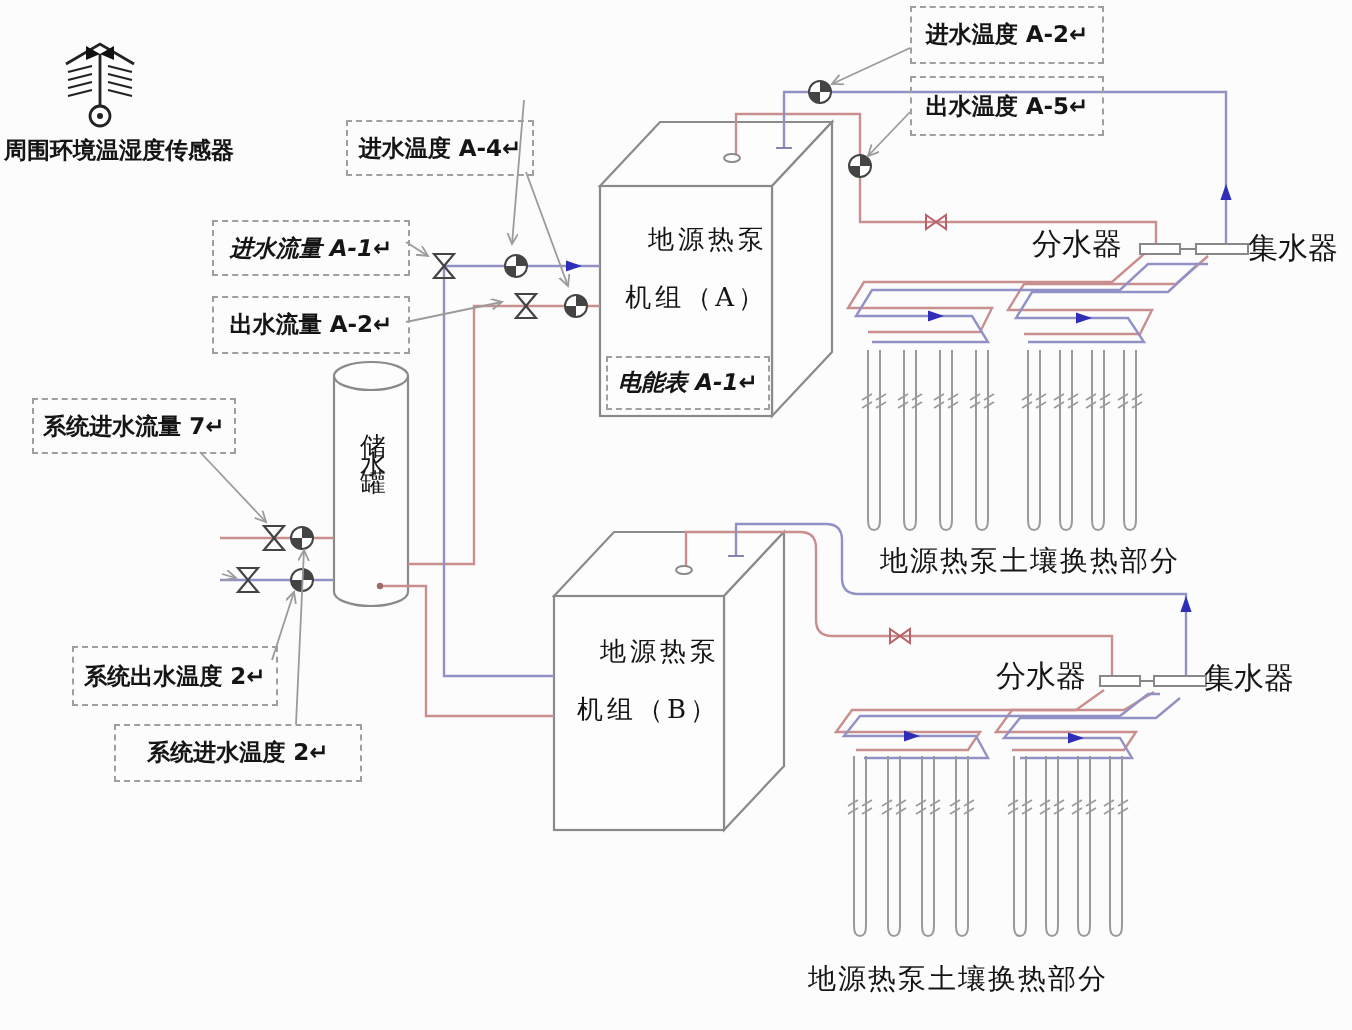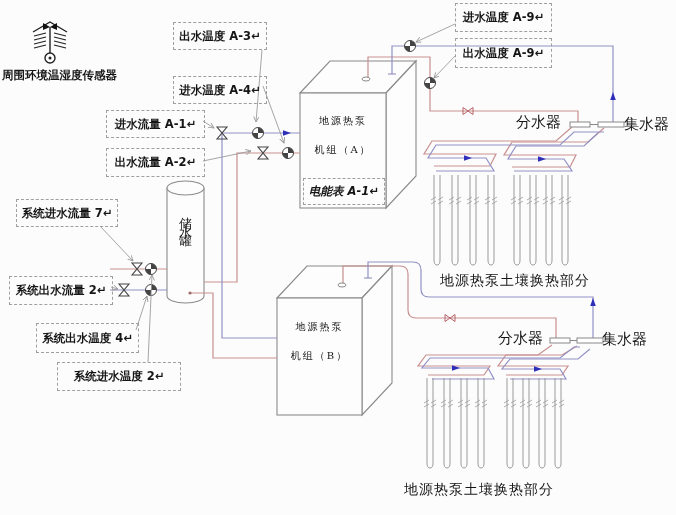--- a/index.html
+++ b/index.html
@@ -8,21 +8,21 @@
   #stage{position:absolute;left:0;top:0;width:676px;height:515px;}
   svg{position:absolute;left:0;top:0;}
   .dbox{position:absolute;border:1px dashed var(--box-border,#9f9f9f);
         font:bold 11.5px "DejaVu Sans",sans-serif;color:#151515;
         display:flex;align-items:center;justify-content:center;text-align:center;
         background:transparent;white-space:nowrap;}
   .plain{position:absolute;font-family:"DejaVu Serif","Liberation Serif",serif;
          color:#151515;white-space:nowrap;}
   .boldlab{position:absolute;font:bold 11.5px "DejaVu Sans",sans-serif;color:#151515;}
   .vert{writing-mode:vertical-rl;letter-spacing:9px;}
-  .unitlab{text-align:center;line-height:29px;font-size:10px;letter-spacing:2px;}
+  .unitlab{text-align:right;line-height:29px;font-size:13px;letter-spacing:2px;}
   .pr{stroke:var(--pipe-red,#c98f8f);fill:none;stroke-width:1.2px;}
   .pb{stroke:var(--pipe-blue,#9191c6);fill:none;stroke-width:1.2px;}
   .ol{stroke:var(--outline,#8a8a8a);fill:#fdfdfd;stroke-width:1.1px;}
   .ld{stroke:var(--leader,#9b9b9b);fill:none;stroke-width:0.9px;}
   .fa{fill:var(--arrow-blue,#2e2eb8);stroke:none;}
   .sym{stroke:#444;fill:none;stroke-width:1.1px;}
   .bh{stroke:#9a9a9a;fill:none;stroke-width:1px;}
 </style>
 </head>
 <body style="--pipe-red: #c98f8f; --pipe-blue: #9191c6; --arrow-blue: #2e2eb8; --outline: #8a8a8a; --leader: #9b9b9b; --box-border: #9f9f9f;">
@@ -172,30 +172,28 @@
     <line class="ld" marker-end="url(#ah)" x1="111" y1="287" x2="118" y2="289"></line>
     <line class="ld" marker-end="url(#ah)" x1="136" y1="330" x2="147" y2="296"></line>
     <line class="ld" marker-end="url(#ah)" x1="148" y1="362" x2="152" y2="275"></line>
     <line class="ld" marker-end="url(#ah)" x1="455" y1="24" x2="416" y2="42"></line>
     <line class="ld" marker-end="url(#ah)" x1="455" y1="56" x2="434" y2="78"></line>
   </g>
 </svg>
 
 <div class="boldlab" style="left:2px;top:68px;width:150px;">周围环境温湿度传感器</div>
 
-<div class="dbox" style="left:173px;top:22px;width:92px;height:26px;">出水温度 A-3↵</div>
-<div class="dbox" style="left:173px;top:60px;width:92px;height:26px;margin-top:16px;">进水温度 A-4↵</div>
-<div class="dbox" style="left:106px;top:110px;width:97px;height:26px;">进水流量 A-1↵</div>
+<div class="dbox" style="left:173px;top:60px;width:92px;height:26px;">进水温度 A-4↵</div>
+<div class="dbox" style="left:106px;top:110px;width:97px;height:26px;font-style:italic;">进水流量 A-1↵</div>
 <div class="dbox" style="left:106px;top:148px;width:97px;height:27px;text-align:right;">出水流量 A-2↵</div>
 <div class="dbox" style="left:16px;top:199px;width:100px;height:26px;">系统进水流量 7↵</div>
-<div class="dbox" style="left:9px;top:276px;width:102px;height:27px;">系统出水流量 2↵</div>
-<div class="dbox" style="left:36px;top:323px;width:101px;height:28px;">系统出水温度 4↵</div>
+<div class="dbox" style="left:36px;top:323px;width:101px;height:28px;">系统出水温度 2↵</div>
 <div class="dbox" style="left:57px;top:362px;width:122px;height:27px;">系统进水温度 2↵</div>
-<div class="dbox" style="left:455px;top:3px;width:95px;height:27px;">进水温度 A-9↵</div>
-<div class="dbox" style="left:455px;top:38px;width:95px;height:28px;">出水温度 A-9↵</div>
+<div class="dbox" style="left:455px;top:3px;width:95px;height:27px;">进水温度 A-2↵</div>
+<div class="dbox" style="left:455px;top:38px;width:95px;height:28px;">出水温度 A-5↵</div>
 <div class="dbox" style="left:303px;top:178px;width:80px;height:25px;font-style:italic;">电能表 A-1↵</div>
 
 <div class="plain vert" style="left:176px;top:206px;height:92px;font-size:13px;">储水罐</div>
 
 <div class="plain unitlab" style="left:302px;top:106px;width:82px;">
   <div>地源热泵</div>
   <div>机组（A）</div>
 </div>
 <div class="plain unitlab" style="left:279px;top:312px;width:81px;">
   <div>地源热泵</div>

